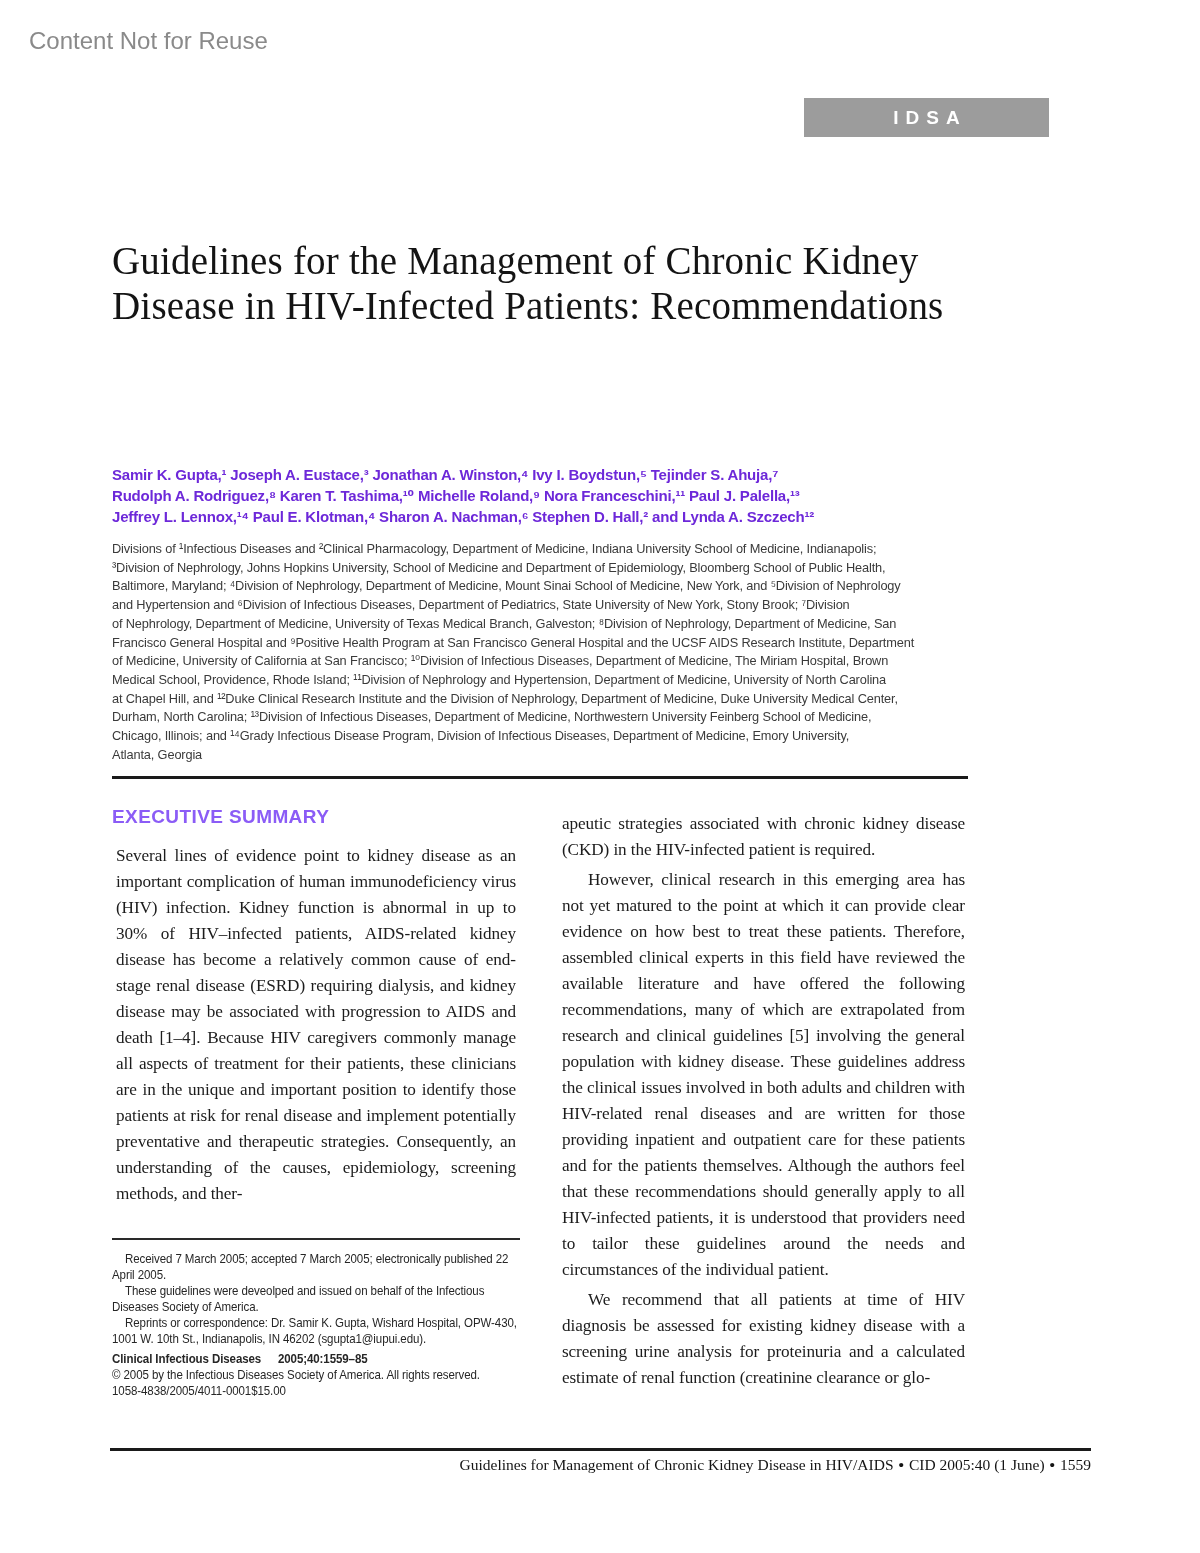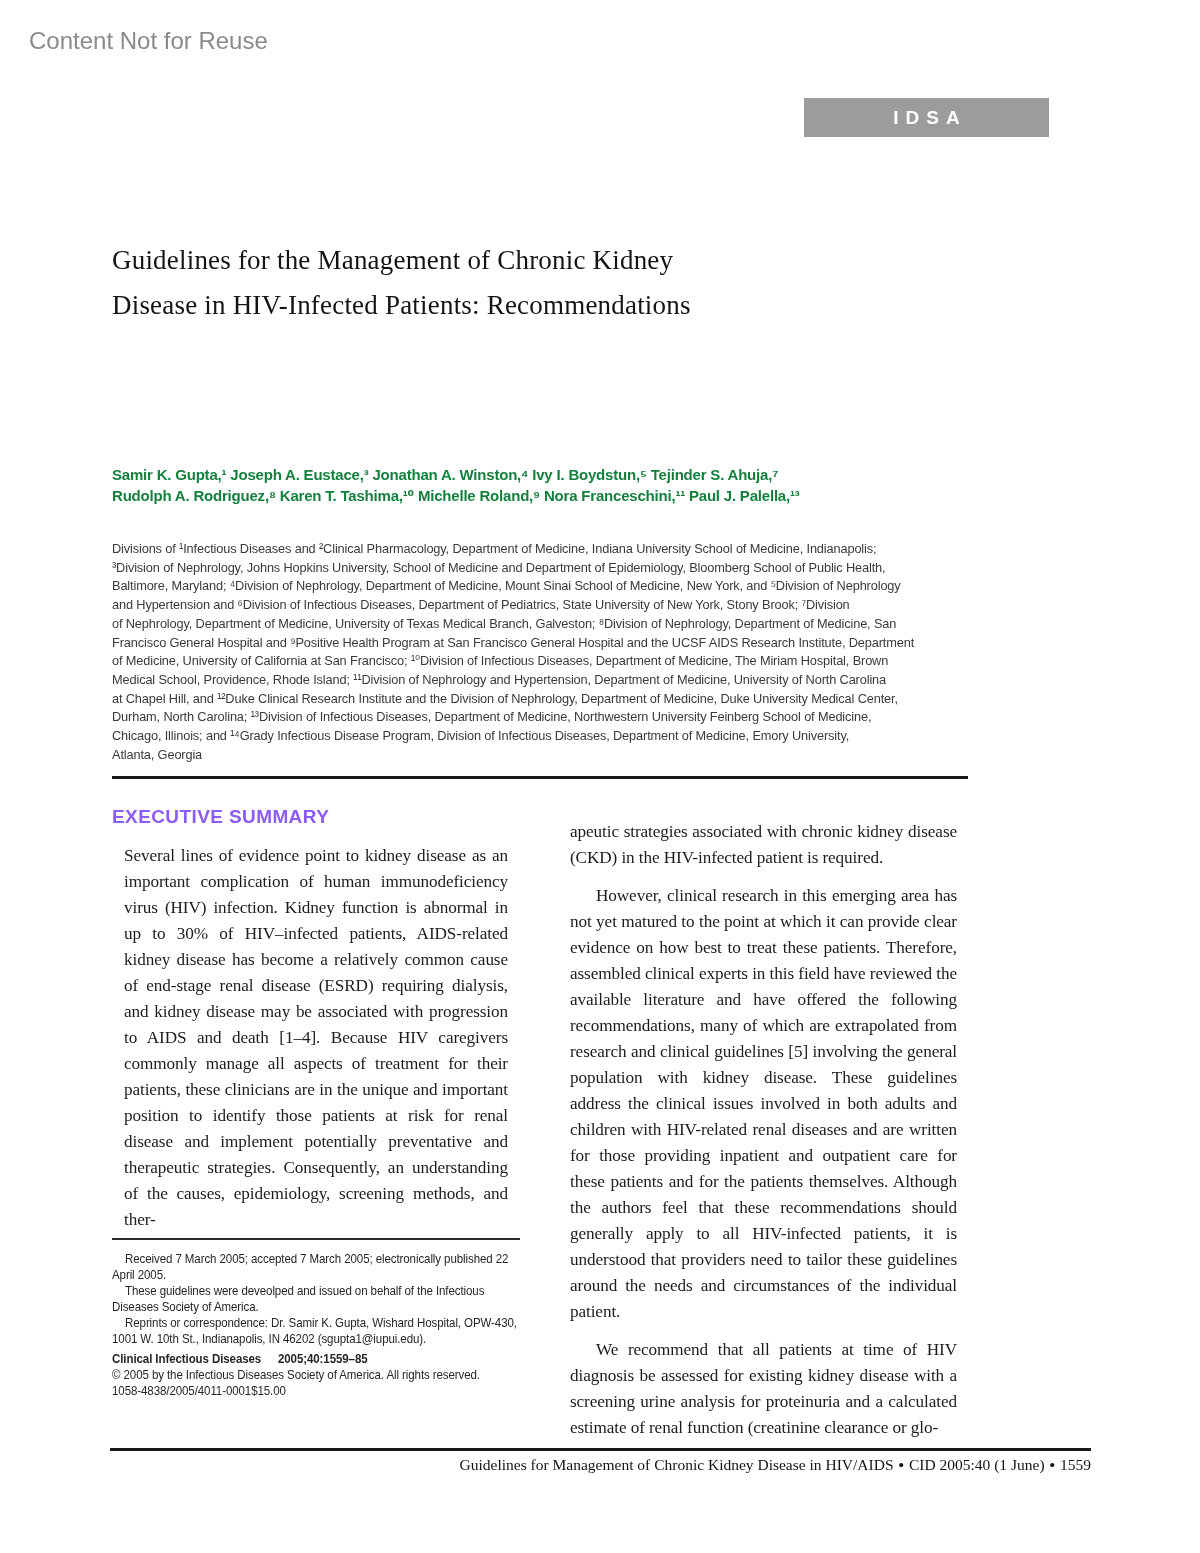--- a/index.html
+++ b/index.html
@@ -10,26 +10,26 @@
              font-family:"Liberation Sans","DejaVu Sans",sans-serif;
              font-size:24px;color:#8a8a8a;}
 
   .banner{position:absolute;left:804px;top:98px;width:245px;height:39px;
           background:#9c9c9c;color:#ffffff;
           font-family:"Liberation Sans","DejaVu Sans",sans-serif;
           font-weight:700;font-size:19px;letter-spacing:7px;text-indent:7px;
           line-height:39px;text-align:center;}
 
   .title{position:absolute;left:112px;top:238px;margin:0;font-weight:400;
-         font-size:27px;line-height:45px;color:#141414;letter-spacing:0.2px;}
+         font-size:39px;line-height:45px;color:#141414;letter-spacing:0.2px;}
   .title-line{white-space:nowrap;}
 
   .authors{position:absolute;left:112px;top:464px;
            font-family:"Liberation Sans","DejaVu Sans",sans-serif;
-           font-weight:700;font-size:15px;line-height:21px;color:#15803d;
+           font-weight:700;font-size:15px;line-height:21px;color:#6d28d9;
            letter-spacing:-0.2px;}
   .authors-line{white-space:nowrap;}
 
   .affiliations{position:absolute;left:112px;top:540px;width:911px;
                 font-family:"Liberation Sans","DejaVu Sans",sans-serif;
                 font-size:13.6px;line-height:18.7px;color:#3a3a3a;
                 letter-spacing:-0.15px;transform:scaleX(0.94);transform-origin:left top;}
   .affil-line{white-space:nowrap;}
 
   .rule{position:absolute;background:#1a1a1a;}
@@ -38,21 +38,21 @@
   .footer-rule{left:110px;top:1448px;width:981px;height:2.5px;}
 
   .col{position:absolute;top:806px;}
   .col-left{left:112px;width:408px;}
   .col-right{left:558px;top:807px;width:411px;}
 
   .section-heading{margin:0 0 15px 0;
                    font-family:"Liberation Sans","DejaVu Sans",sans-serif;
                    font-weight:700;font-size:19px;letter-spacing:0.4px;color:#8b5cf6;}
 
-  .body-text{margin:12px;font-size:17.2px;line-height:26px;text-align:justify;
+  .body-text{margin:4px;font-size:17.2px;line-height:26px;text-align:justify;
              color:#1c1c1c;letter-spacing:-0.1px;}
   .body-text.indent{text-indent:26px;}
 
   .footnotes{position:absolute;left:112px;top:1252px;width:440px;
              font-family:"Liberation Sans","DejaVu Sans",sans-serif;
              font-size:12.4px;line-height:15.9px;color:#262626;
              letter-spacing:-0.1px;transform:scaleX(0.93);transform-origin:left top;}
   .fn{margin:0;}
   .fn.indent1{text-indent:14px;}
   .fn-journal{font-weight:700;margin-top:5px;}
@@ -73,20 +73,21 @@
   <div class="banner">IDSA GUIDELINES</div>
 
   <h1 class="title">
     <div class="title-line">Guidelines for the Management of Chronic Kidney</div>
     <div class="title-line">Disease in HIV-Infected Patients: Recommendations</div>
   </h1>
 
   <div class="authors">
     <div class="authors-line">Samir K. Gupta,¹ Joseph A. Eustace,³ Jonathan A. Winston,⁴ Ivy I. Boydstun,⁵ Tejinder S. Ahuja,⁷</div>
     <div class="authors-line">Rudolph A. Rodriguez,⁸ Karen T. Tashima,¹⁰ Michelle Roland,⁹ Nora Franceschini,¹¹ Paul J. Palella,¹³</div>
+    <div class="authors-line">Jeffrey L. Lennox,¹⁴ Paul E. Klotman,⁴ Sharon A. Nachman,⁶ Stephen D. Hall,² and Lynda A. Szczech¹²</div>
   </div>
 
   <div class="affiliations">
     <div class="affil-line">Divisions of ¹Infectious Diseases and ²Clinical Pharmacology, Department of Medicine, Indiana University School of Medicine, Indianapolis;</div>
     <div class="affil-line">³Division of Nephrology, Johns Hopkins University, School of Medicine and Department of Epidemiology, Bloomberg School of Public Health,</div>
     <div class="affil-line">Baltimore, Maryland; ⁴Division of Nephrology, Department of Medicine, Mount Sinai School of Medicine, New York, and ⁵Division of Nephrology</div>
     <div class="affil-line">and Hypertension and ⁶Division of Infectious Diseases, Department of Pediatrics, State University of New York, Stony Brook; ⁷Division</div>
     <div class="affil-line">of Nephrology, Department of Medicine, University of Texas Medical Branch, Galveston; ⁸Division of Nephrology, Department of Medicine, San</div>
     <div class="affil-line">Francisco General Hospital and ⁹Positive Health Program at San Francisco General Hospital and the UCSF AIDS Research Institute, Department</div>
     <div class="affil-line">of Medicine, University of California at San Francisco; ¹⁰Division of Infectious Diseases, Department of Medicine, The Miriam Hospital, Brown</div>

